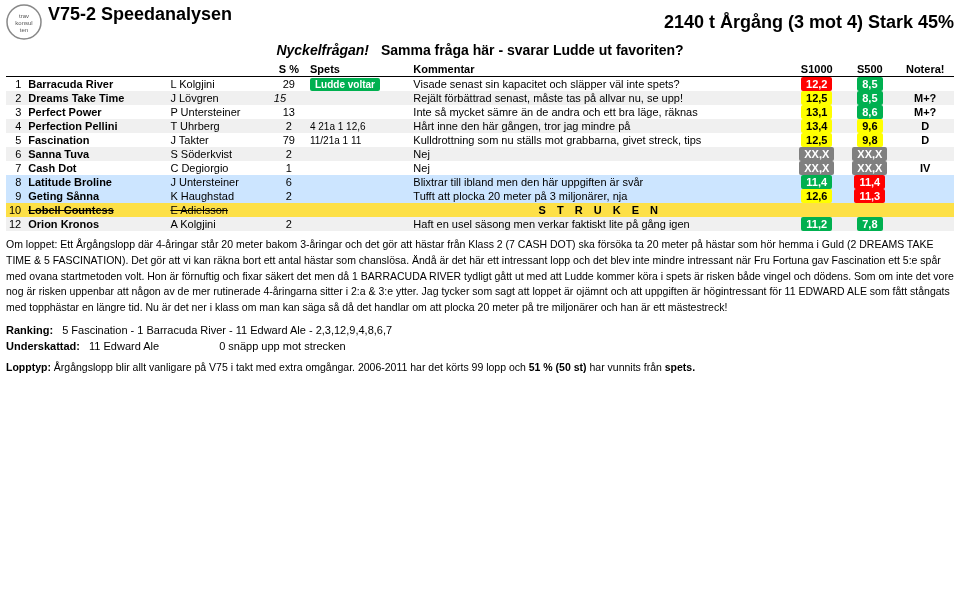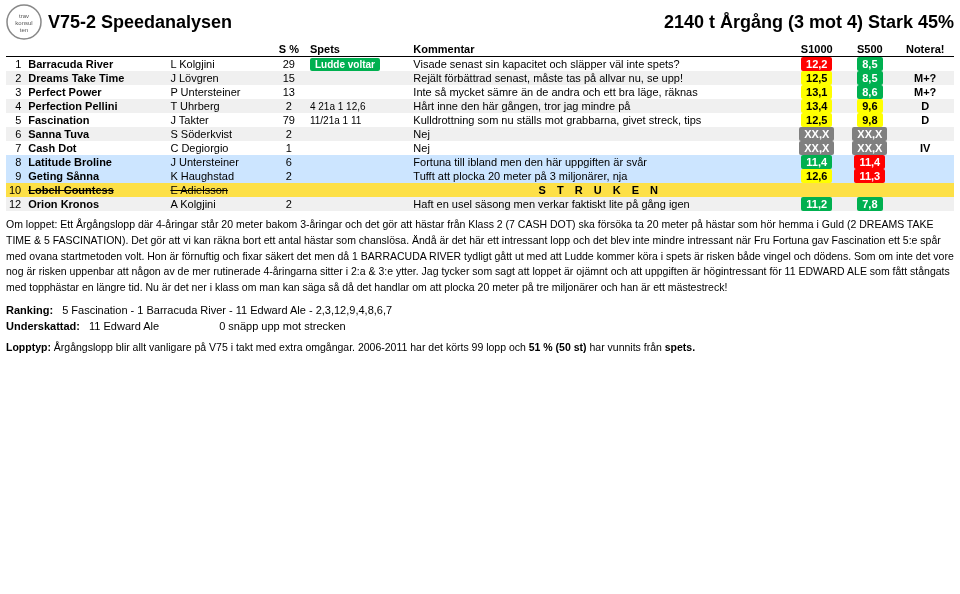--- a/index.html
+++ b/index.html
@@ -13,21 +13,21 @@
       padding: 4px 6px;
     }
     .header-top {
       display: flex;
       align-items: center;
       justify-content: space-between;
       margin-bottom: 2px;
     }
     .logo-area {
       display: flex;
-      align-items: center;
+      align-items: flex-start;
       gap: 6px;
     }
     .logo-icon {
       width: 36px;
       height: 36px;
     }
     .header-title {
       font-size: 18px;
       font-weight: bold;
     }
@@ -127,20 +127,24 @@
         <circle cx="18" cy="18" r="17" fill="none" stroke="#888" stroke-width="1.5"></circle>
         <text x="18" y="14" font-size="6" text-anchor="middle" fill="#555">trav</text>
         <text x="18" y="21" font-size="6" text-anchor="middle" fill="#555">konsul</text>
         <text x="18" y="28" font-size="6" text-anchor="middle" fill="#555">ten</text>
       </svg>
       <span class="header-title">V75-2 Speedanalysen</span>
     </div>
     <span class="header-right">2140 t  Årgång (3 mot 4)  Stark  45%</span>
   </div>
 
+  <div class="subtitle">
+    <span style="font-style:italic; margin-right:8px;">Nyckelfrågan!</span>
+    <span>Samma fråga här - svarar Ludde ut favoriten?</span>
+  </div>
 
   <table class="main-table">
     <thead>
       <tr>
         <th style="width:16px;"></th>
         <th style="min-width:110px;"></th>
         <th style="min-width:80px;"></th>
         <th class="center" style="min-width:28px;">S %</th>
         <th style="min-width:80px;">Spets</th>
         <th style="min-width:280px;">Kommentar</th>
@@ -158,21 +162,21 @@
           <td style="min-width: 80px;"><span class="badge-green">Ludde voltar</span></td>
           <td style="min-width: 280px;">Visade senast sin kapacitet och släpper väl inte spets?</td>
           <td style="min-width: 38px; text-align: center;"><span class="score-cell score-red">12,2</span></td>
           <td style="min-width: 38px; text-align: center;"><span class="score-cell score-green">8,5</span></td>
           <td class="notera-cell" style="min-width: 38px; text-align: center;"></td>
         </tr>
         <tr style="background: rgb(240, 240, 240);">
           <td style="width: 16px; text-align: right; padding-right: 4px;">2</td>
           <td style="min-width: 110px; font-weight: bold;">Dreams Take Time</td>
           <td style="min-width: 80px;">J Lövgren</td>
-          <td style="min-width: 28px; text-align: center;">15</td>
+          <td style="min-width: 28px;  font-style: italic;">15</td>
           <td style="min-width: 80px;"></td>
           <td style="min-width: 280px;">Rejält förbättrad senast, måste tas på allvar nu, se upp!</td>
           <td style="min-width: 38px; text-align: center;"><span class="score-cell score-yellow">12,5</span></td>
           <td style="min-width: 38px; text-align: center;"><span class="score-cell score-green">8,5</span></td>
           <td class="notera-cell" style="min-width: 38px; text-align: center;">M+?</td>
         </tr>
         <tr style="">
           <td style="width: 16px; text-align: right; padding-right: 4px;">3</td>
           <td style="min-width: 110px; font-weight: bold;">Perfect Power</td>
           <td style="min-width: 80px;">P Untersteiner</td>
@@ -226,21 +230,21 @@
           <td style="min-width: 38px; text-align: center;"><span class="score-cell score-gray">XX,X</span></td>
           <td style="min-width: 38px; text-align: center;"><span class="score-cell score-gray">XX,X</span></td>
           <td class="notera-cell" style="min-width: 38px; text-align: center;">IV</td>
         </tr>
         <tr style="background: rgb(204, 229, 255);">
           <td style="width: 16px; text-align: right; padding-right: 4px;">8</td>
           <td style="min-width: 110px; font-weight: bold;">Latitude Broline</td>
           <td style="min-width: 80px;">J Untersteiner</td>
           <td style="min-width: 28px; text-align: center;">6</td>
           <td style="min-width: 80px;"></td>
-          <td style="min-width: 280px;">Fortuna till ibland men den här uppgiften är svår</td>
+          <td style="min-width: 280px;">Blixtrar till ibland men den här uppgiften är svår</td>
           <td style="min-width: 38px; text-align: center;"><span class="score-cell score-green">11,4</span></td>
           <td style="min-width: 38px; text-align: center;"><span class="score-cell score-red">11,4</span></td>
           <td class="notera-cell" style="min-width: 38px; text-align: center;"></td>
         </tr>
         <tr style="background: rgb(204, 229, 255);">
           <td style="width: 16px; text-align: right; padding-right: 4px;">9</td>
           <td style="min-width: 110px; font-weight: bold;">Geting Sånna</td>
           <td style="min-width: 80px;">K Haughstad</td>
           <td style="min-width: 28px; text-align: center;">2</td>
           <td style="min-width: 80px;"></td>

